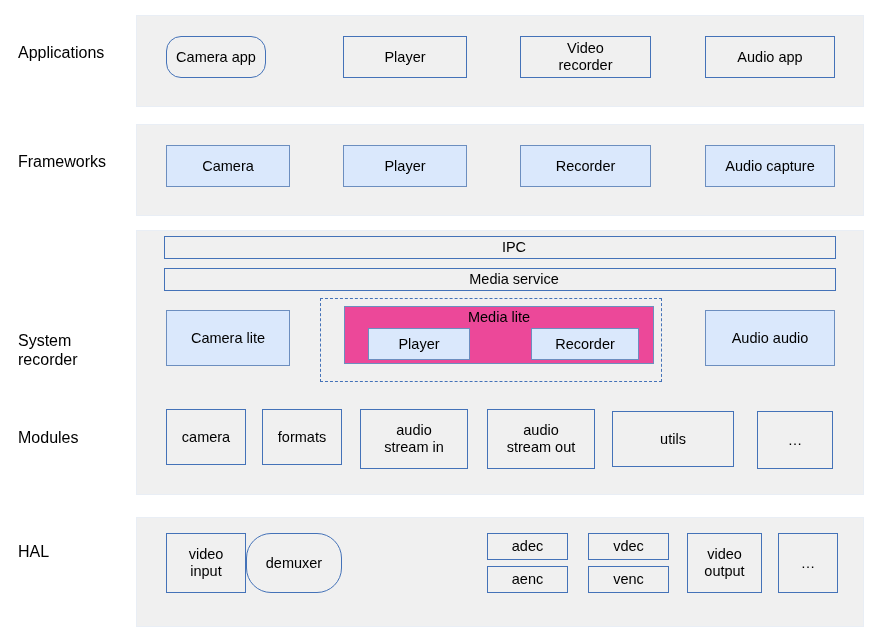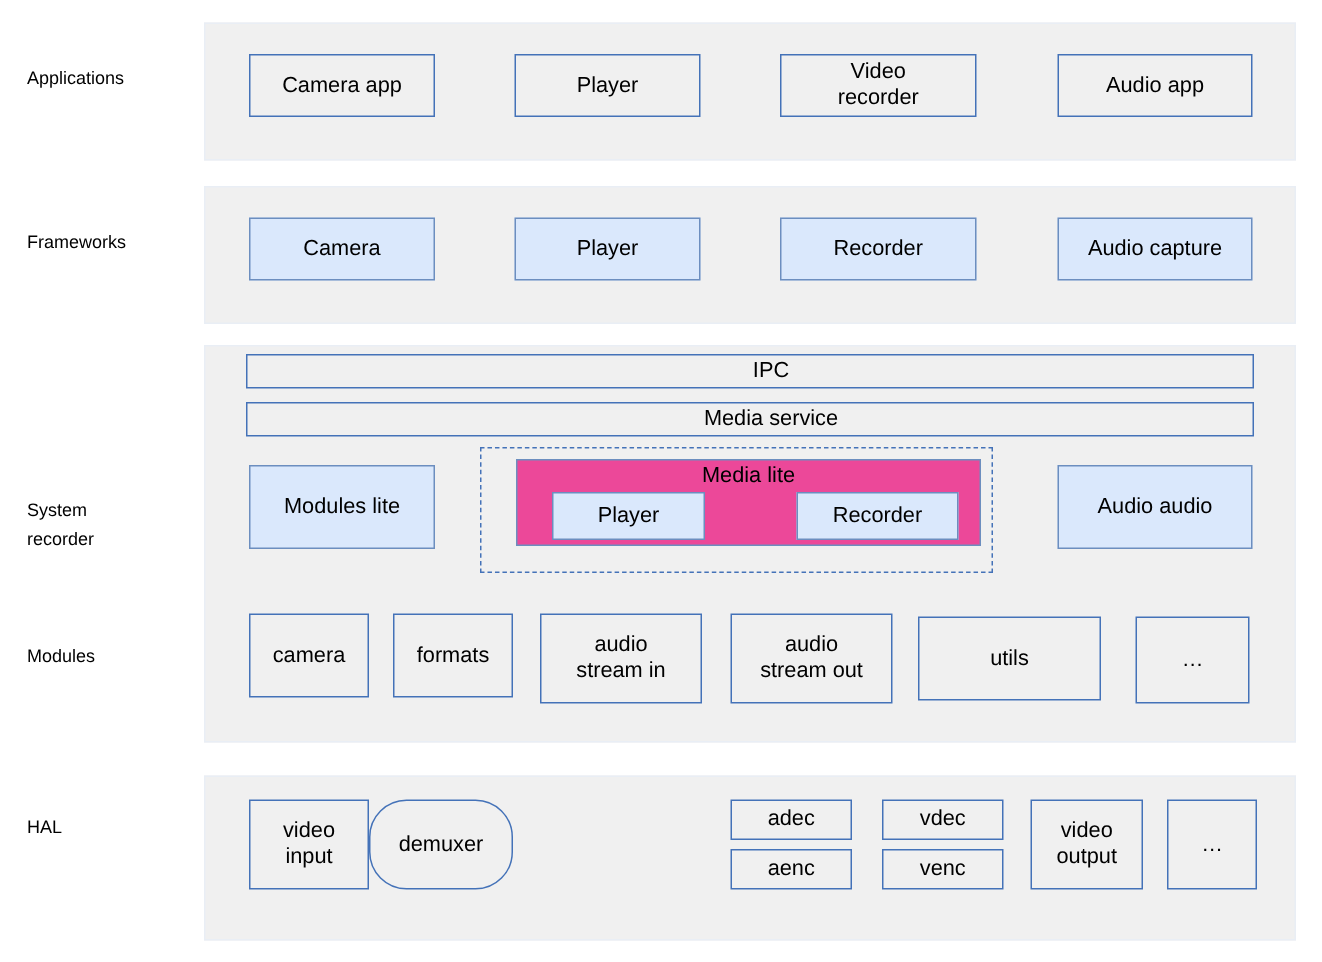--- a/index.html
+++ b/index.html
@@ -17,21 +17,21 @@
   }
   #stage {
     position: absolute;
     left: 0; top: 0;
     width: 881px;
     height: 641px;
   }
   
   .row-label {
     position: absolute;
-    font-size: 12px;
+    font-size: 16px;
     line-height: 19px;
     color: #000;
     white-space: pre-line;
     text-align: left;
   }
   
   .band {
     position: absolute;
     background: #f0f0f0;
     border: 1px solid #e9eef5;
@@ -89,21 +89,21 @@
 </style>
 </head>
 <body>
 
 <div id="stage">
 
   <div class="row-label" style="left:18px; top:43px; width:118px;">Applications</div>
 
   <div class="band" style="left:136px; top:15px; width:728px; height:92px;"></div>
 
-  <div class="node" style="left:166px; top:36px; width:124px; height:42px;">Camera app</div>
+  <div class="node" style="left:166px; top:36px; width:100px; height:42px;border-radius:15px;">Camera app</div>
   <div class="node" style="left:343px; top:36px; width:124px; height:42px;">Player</div>
   <div class="node" style="left:520px; top:36px; width:131px; height:42px;">Video
 recorder</div>
   <div class="node" style="left:705px; top:36px; width:130px; height:42px;">Audio app</div>
 
   <div class="row-label" style="left:18px; top:152px; width:118px;">Frameworks</div>
 
   <div class="band" style="left:136px; top:124px; width:728px; height:92px;"></div>
 
   <div class="node blue" style="left:166px; top:145px; width:124px; height:42px;">Camera</div>
@@ -112,21 +112,21 @@
   <div class="node blue" style="left:705px; top:145px; width:130px; height:42px;">Audio capture</div>
 
   <div class="band" style="left:136px; top:230px; width:728px; height:265px;"></div>
 
   <div class="row-label" style="left:18px; top:331px; width:118px;">System
 recorder</div>
 
   <div class="node bar" style="left:164px; top:236px; width:672px; height:23px;">IPC</div>
   <div class="node bar" style="left:164px; top:268px; width:672px; height:23px;">Media service</div>
 
-  <div class="node blue" style="left:166px; top:310px; width:124px; height:56px;">Modules lite</div>
+  <div class="node blue" style="left:166px; top:310px; width:124px; height:56px;">Camera lite</div>
 
   <div class="group-dashed" style="left:320px; top:298px; width:342px; height:84px;"></div>
 
   <div class="panel" style="left:344px; top:306px; width:310px; height:58px;">
     <div class="panel-title">Media lite</div>
   </div>
   <div class="node blue" style="left:368px; top:328px; width:102px; height:32px;">Player</div>
   <div class="node blue" style="left:531px; top:328px; width:108px; height:32px;">Recorder</div>
 
   <div class="node blue" style="left:705px; top:310px; width:130px; height:56px;">Audio audio</div>

